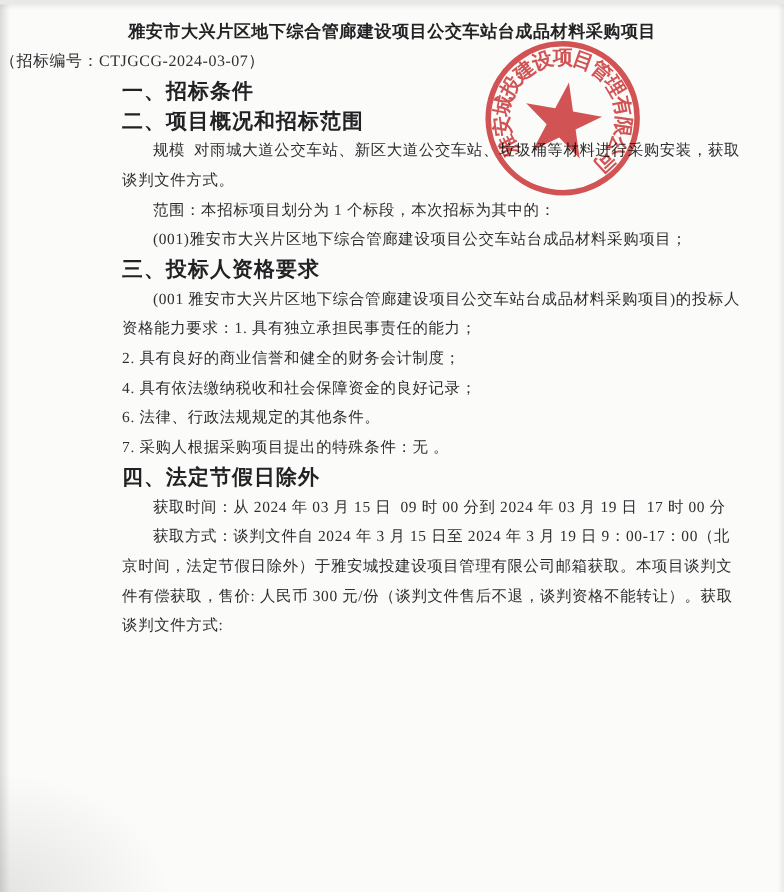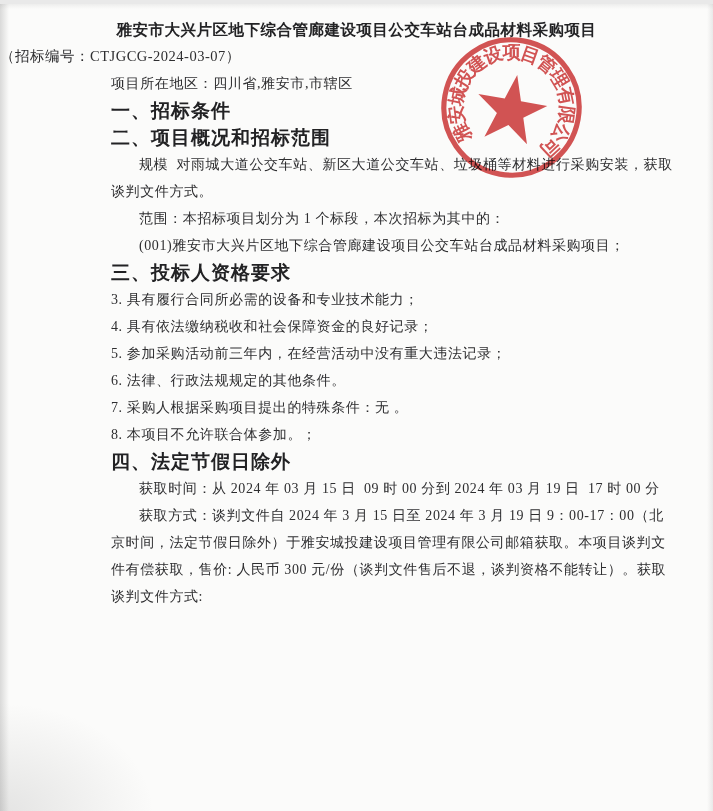--- a/index.html
+++ b/index.html
@@ -94,41 +94,39 @@
             <text x="100" y="33" text-anchor="middle" transform="rotate(87.92307692307693 100 100)">限</text>
             <text x="100" y="33" text-anchor="middle" transform="rotate(107.46153846153848 100 100)">公</text>
             <text x="100" y="33" text-anchor="middle" transform="rotate(127.00000000000003 100 100)">司</text>
           </g>
       </g>
     </svg>
   </div>
 
   <div class="content">
 
-    <p class="loc-line">项目所在地区：四川省,雅安市,市辖区</p>
 
     <section>
       <h2>一、招标条件</h2>
     </section>
 
     <section>
       <h2>二、项目概况和招标范围</h2>
       <p class="indent">规模  对雨城大道公交车站、新区大道公交车站、垃圾桶等材料进行采购安装，获取谈判文件方式。</p>
       <p class="indent">范围：本招标项目划分为 1 个标段，本次招标为其中的：</p>
       <p class="indent">(001)雅安市大兴片区地下综合管廊建设项目公交车站台成品材料采购项目；</p>
     </section>
 
     <section>
       <h2>三、投标人资格要求</h2>
-      <p>3. 具有履行合同所必需的设备和专业技术能力；</p>
+      <p class="indent">(001 雅安市大兴片区地下综合管廊建设项目公交车站台成品材料采购项目)的投标人资格能力要求：1. 具有独立承担民事责任的能力；</p>
+      <p>2. 具有良好的商业信誉和健全的财务会计制度；</p>
       <p>4. 具有依法缴纳税收和社会保障资金的良好记录；</p>
-      <p>5. 参加采购活动前三年内，在经营活动中没有重大违法记录；</p>
       <p>6. 法律、行政法规规定的其他条件。</p>
       <p>7. 采购人根据采购项目提出的特殊条件：无 。</p>
-      <p>8. 本项目不允许联合体参加。；</p>
     </section>
 
     <section>
       <h2>四、法定节假日除外</h2>
       <p class="indent">获取时间：从 2024 年 03 月 15 日  09 时 00 分到 2024 年 03 月 19 日  17 时 00 分</p>
       <p class="indent">获取方式：谈判文件自 2024 年 3 月 15 日至 2024 年 3 月 19 日 9：00-17：00（北京时间，法定节假日除外）于雅安城投建设项目管理有限公司邮箱获取。本项目谈判文件有偿获取，售价: 人民币 300 元/份（谈判文件售后不退，谈判资格不能转让）。获取谈判文件方式:</p>
     </section>
 
   </div>
 </div>

